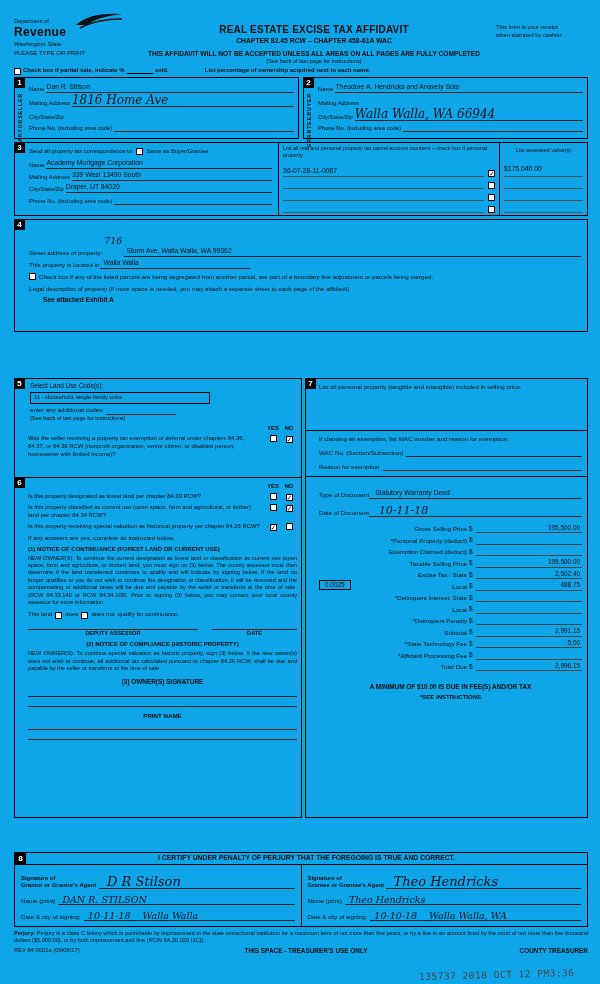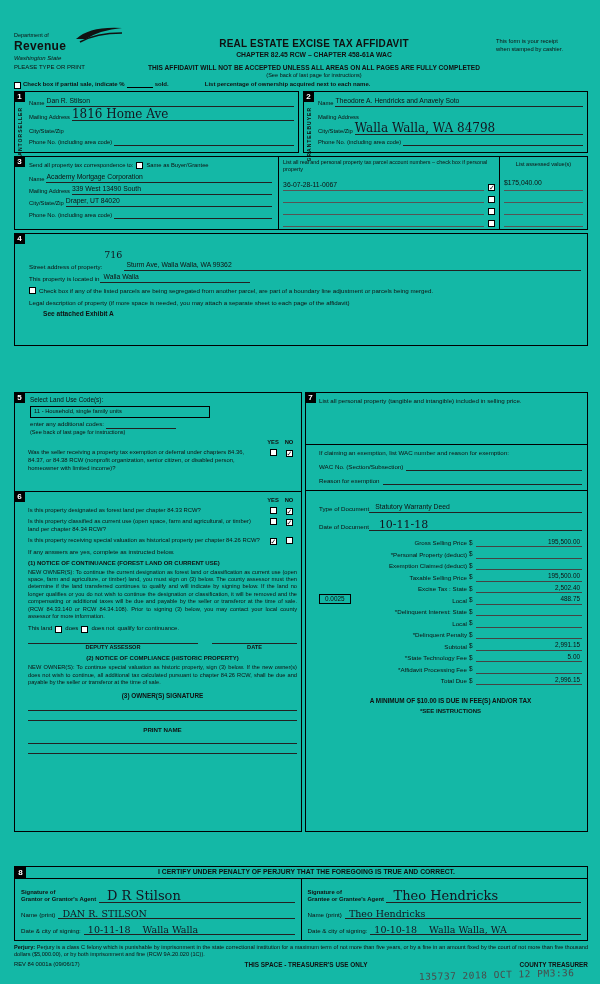--- a/index.html
+++ b/index.html
@@ -1,27 +1,27 @@
 <!DOCTYPE html>
 <html><head>
 <meta charset="utf-8">
 <style>
   *{margin:0;padding:0;box-sizing:border-box;}
   body{background:#cfcfcf;font-family:"Liberation Sans",sans-serif;}
-  .page{width:600px;height:984px;margin:0 auto;background:#14b8a6;position:relative;
-        padding:30px 12px 4px 14px;font-size:6.2px;color:#101010;line-height:1.3;overflow:hidden;}
+  .page{width:600px;height:984px;margin:0 auto;background:#0ea5e9;position:relative;
+        padding:16px 12px 4px 14px;font-size:6.2px;color:#101010;line-height:1.3;overflow:hidden;}
   .b{font-weight:bold;}
   .fline{border-bottom:1px solid #222;}
   .box{border:1px solid #000;position:relative;}
   .badge{width:11px;height:11px;background:#000;color:#fff;font-size:8px;font-weight:bold;
          text-align:center;line-height:11px;display:inline-block;flex:0 0 11px;}
   .corner{position:absolute;top:-1px;left:-1px;}
   .cb{display:inline-block;width:7px;height:7px;border:1px solid #000;font-size:7px;line-height:6.5px;
       text-align:center;vertical-align:-1px;background:#fff;flex:0 0 7px;}
-  .hand{font-family:"DejaVu Serif",serif;color:#14141f;white-space:nowrap;text-align:center;}
+  .hand{font-family:"DejaVu Serif",serif;font-style:italic;color:#14141f;white-space:nowrap;text-align:center;}
   .h12{font-size:12px;line-height:9px;display:inline-block;}
   .h10{font-size:9.5px;line-height:8px;display:inline-block;}
   .typed{font-size:6.8px;}
 
   
   .h-top{display:flex;align-items:flex-start;}
   .logo{width:118px;position:relative;padding-top:2px;}
   .logo-dept{font-size:5.5px;}
   .logo-name{font-size:12px;font-weight:bold;letter-spacing:.3px;}
   .logo-state{font-size:6px;font-style:italic;}
@@ -220,21 +220,21 @@
       </div>
       <div class="frow">
           <span class="flab">Name</span>
           <span class="fval typed">Theodore A. Hendricks and Anavely Soto</span>
         </div>
       <div class="frow" style="height:14px;">
           <span class="flab">Mailing Address</span>
         </div>
       <div class="frow" style="height:14px;">
           <span class="flab">City/State/Zip</span>
-          <span class="fval"><span class="hand h12">Walla Walla, WA 84798</span></span>
+          <span class="fval"><span class="hand h12">Walla Walla, WA 66944</span></span>
         </div>
       <div class="frow" style="height:11px;">
           <span class="flab">Phone No. (including area code)</span>
           <span class="fval"></span>
         </div>
     </div>
   </div>
 
   <div class="sec3 box">
     <span class="badge corner">3</span>

